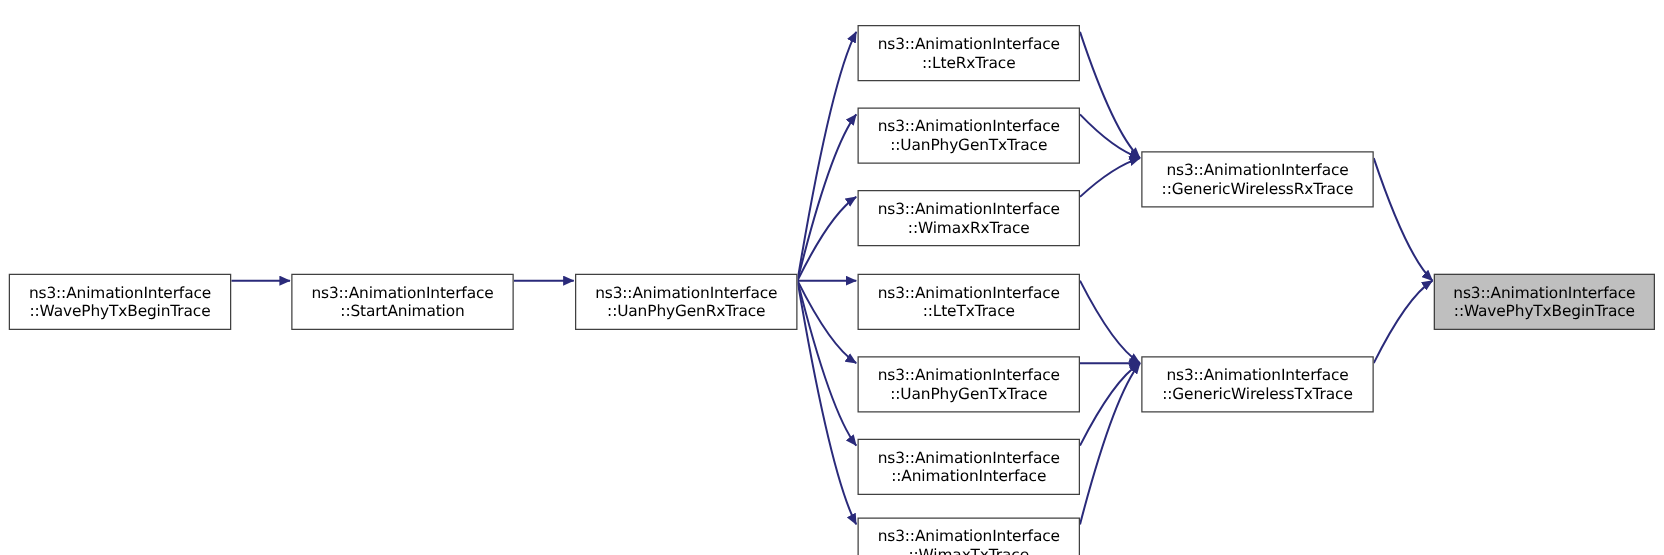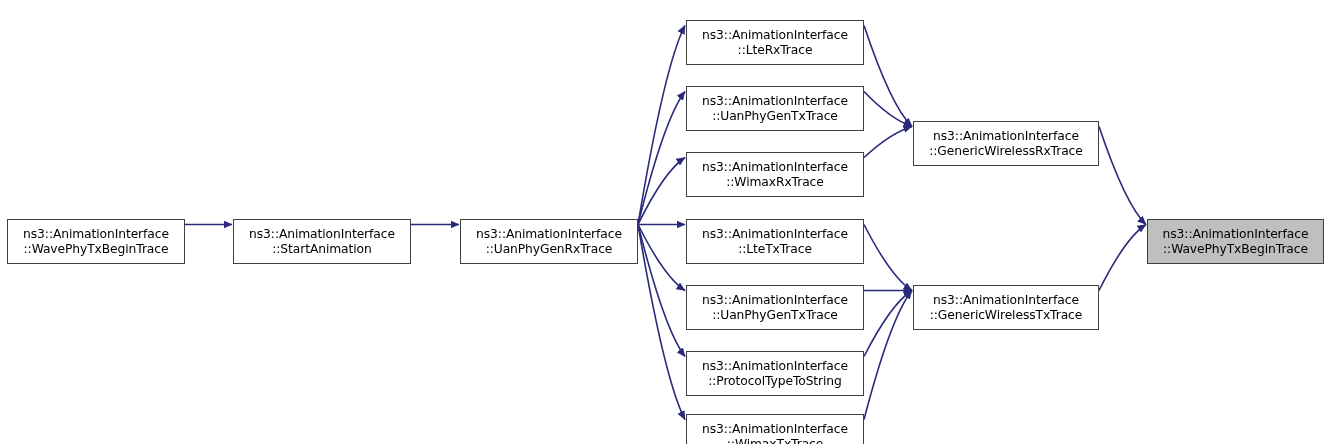--- a/index.html
+++ b/index.html
@@ -107,21 +107,21 @@
       <div class="node" style="left: 686px; top: 202px; width: 178px; height: 45px;">
         <span class="ln">ns3::AnimationInterface</span>
         <span class="ln">::LteTxTrace</span>
       </div>
       <div class="node" style="left: 686px; top: 268px; width: 178px; height: 45px;">
         <span class="ln">ns3::AnimationInterface</span>
         <span class="ln">::UanPhyGenTxTrace</span>
       </div>
       <div class="node" style="left: 686px; top: 334px; width: 178px; height: 45px;">
         <span class="ln">ns3::AnimationInterface</span>
-        <span class="ln">::ProtocolTypeToString</span>
+        <span class="ln">::AnimationInterface</span>
       </div>
       <div class="node" style="left: 686px; top: 397px; width: 178px; height: 45px;">
         <span class="ln">ns3::AnimationInterface</span>
         <span class="ln">::WimaxTxTrace</span>
       </div>
       <div class="node" style="left: 913px; top: 104px; width: 186px; height: 45px;">
         <span class="ln">ns3::AnimationInterface</span>
         <span class="ln">::GenericWirelessRxTrace</span>
       </div>
       <div class="node" style="left: 913px; top: 268px; width: 186px; height: 45px;">

